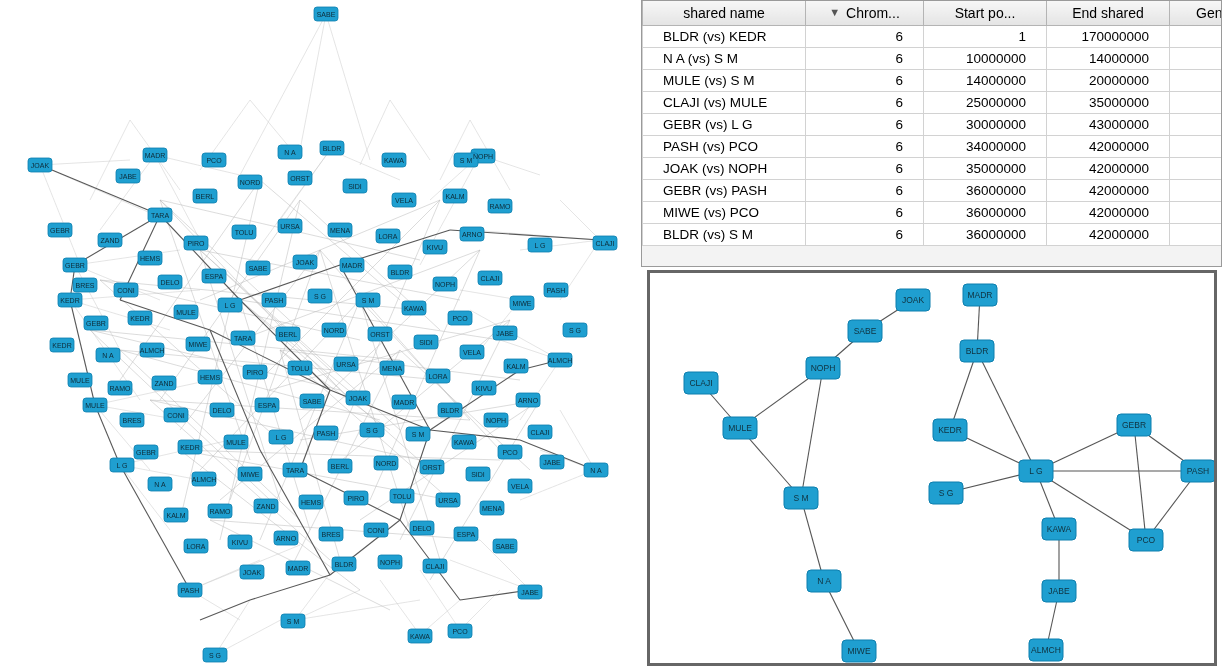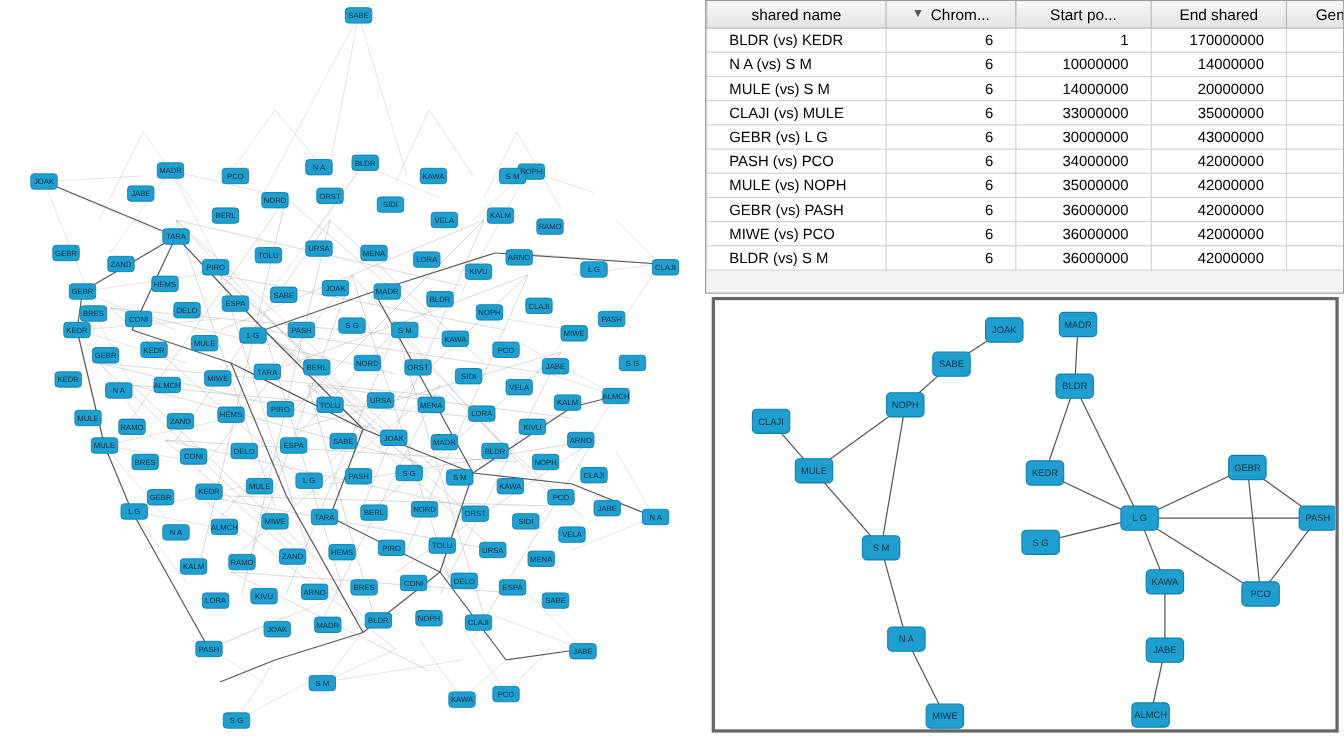--- a/index.html
+++ b/index.html
@@ -564,40 +564,40 @@
           <tr>
             <td class="c-name">MULE (vs) S M</td>
             <td class="c-num">6</td>
             <td class="c-num">14000000</td>
             <td class="c-num">20000000</td>
             <td class="c-num">7.5</td>
           </tr>
           <tr>
             <td class="c-name">CLAJI (vs) MULE</td>
             <td class="c-num">6</td>
-            <td class="c-num">33000000</td>
+            <td class="c-num">25000000</td>
             <td class="c-num">35000000</td>
             <td class="c-num">5.9</td>
           </tr>
           <tr>
             <td class="c-name">GEBR (vs) L G</td>
             <td class="c-num">6</td>
             <td class="c-num">30000000</td>
             <td class="c-num">43000000</td>
             <td class="c-num">16.9</td>
           </tr>
           <tr>
             <td class="c-name">PASH (vs) PCO</td>
             <td class="c-num">6</td>
             <td class="c-num">34000000</td>
             <td class="c-num">42000000</td>
             <td class="c-num">11.4</td>
           </tr>
           <tr>
-            <td class="c-name">MULE (vs) NOPH</td>
+            <td class="c-name">JOAK (vs) NOPH</td>
             <td class="c-num">6</td>
             <td class="c-num">35000000</td>
             <td class="c-num">42000000</td>
             <td class="c-num">10.5</td>
           </tr>
           <tr>
             <td class="c-name">GEBR (vs) PASH</td>
             <td class="c-num">6</td>
             <td class="c-num">36000000</td>
             <td class="c-num">42000000</td>

